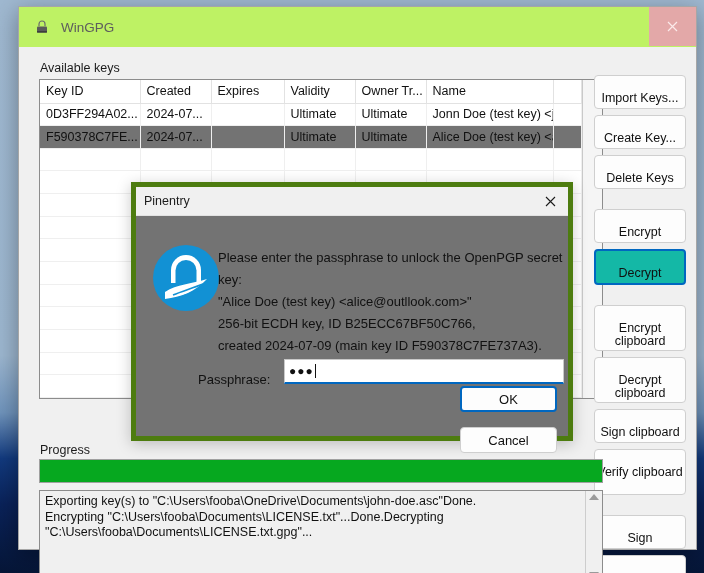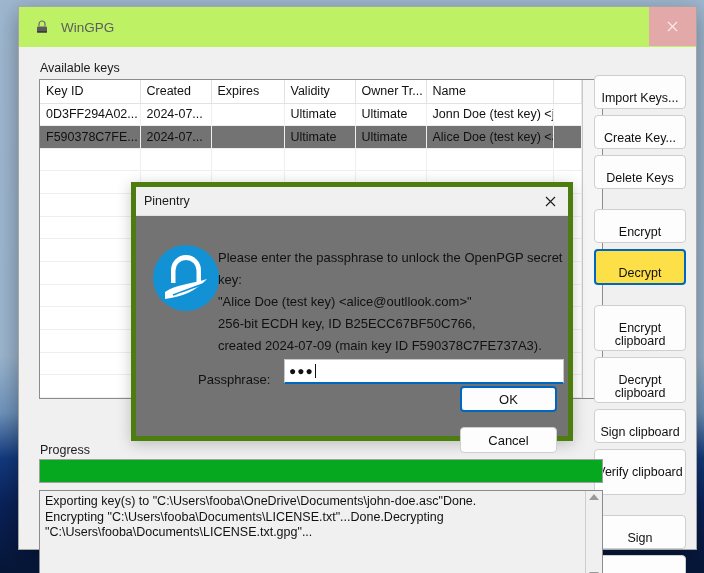--- a/index.html
+++ b/index.html
@@ -130,21 +130,21 @@
     color: #101010;
     height: 26px;
     margin-bottom: 6px;
     cursor: pointer;
     line-height: 1.05;
     padding: 16px 2px;
   }
   .btn.tall { height: 46px; }
   .btn.focused {
     border: 2px solid #0067c0;
-    background: #fde047;
+    background: #14b8a6;
   }
   .gap { height: 14px; }
 
   
   .label-progress {
     position: absolute; left: 21px; top: 396px;
     font-size: 12.5px; color: #1b1b1b;
   }
   .progress-outer {
     position: absolute; left: 20px; top: 412px;

